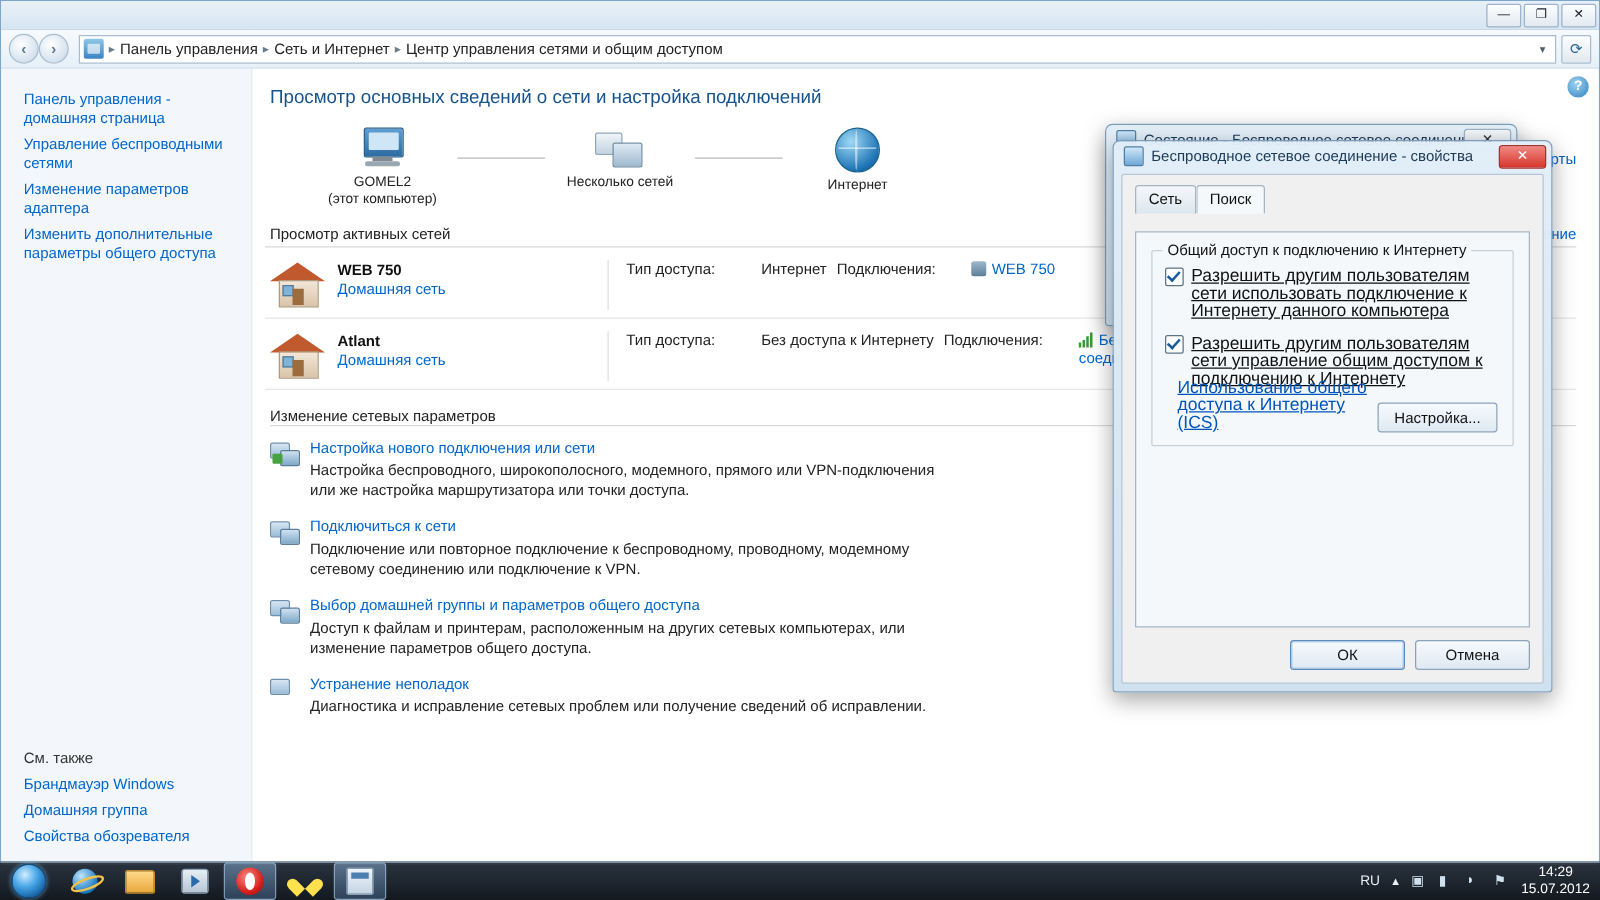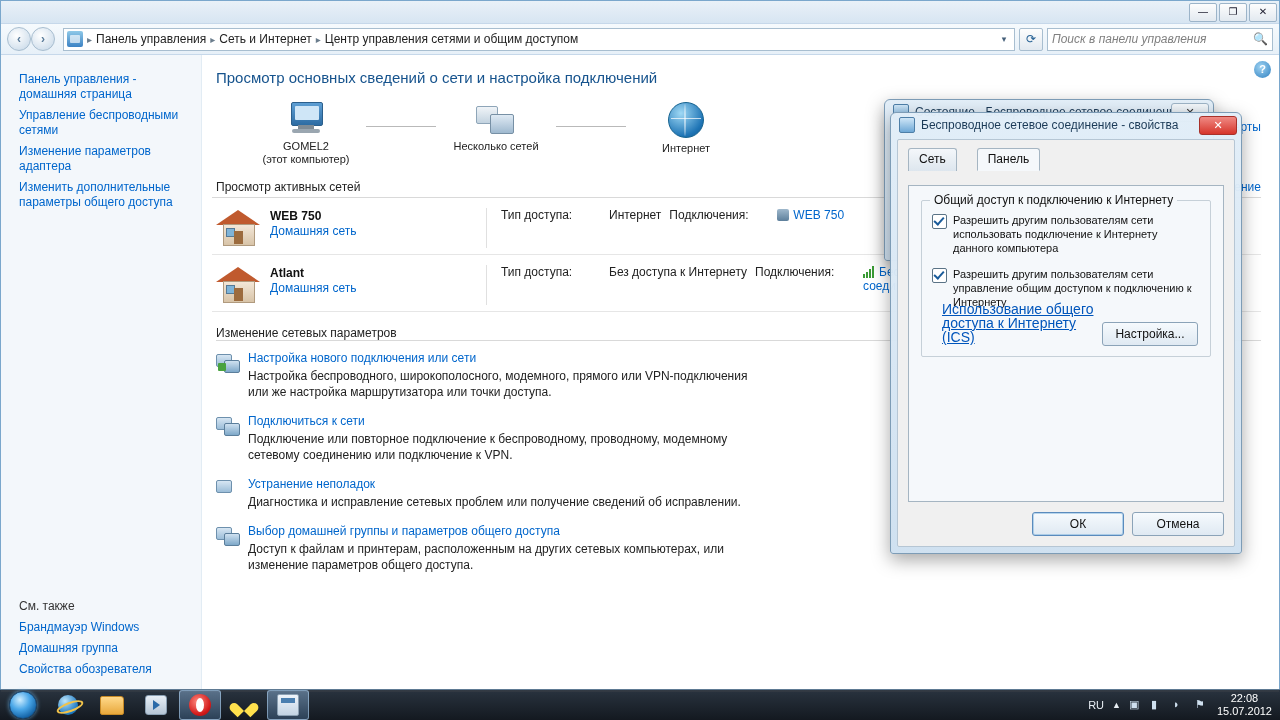--- a/index.html
+++ b/index.html
@@ -184,21 +184,21 @@
   .dlg-x {
     position:absolute; right:4px; top:3px; width:36px;height:17px;border-radius:3px;
     background:linear-gradient(180deg,#f08a84,#d6352b);
     border:1px solid #a8312a; color:#fff; font-size:11px; line-height:16px; text-align:center;
   }
   .dlg-props{ left: 890px; top: 112px; width: 350px; height: 440px; }
   .dlg-inner{
     position:absolute; left:6px; right:6px; top:26px; bottom:6px;
     background:#f0f0f0; border:1px solid #b6c6d4; border-radius:2px;
   }
-  .tabs{ display:flex; gap:20px; padding: 8px 0 0 10px; }
+  .tabs{ display:flex; gap:0; padding: 8px 0 0 10px; }
   .tab{
     padding: 3px 10px 4px; font-size:12px; color:#111;
     border:1px solid #a5b5c2; border-bottom:none; border-radius:3px 3px 0 0;
     background: linear-gradient(180deg,#f4f7fa,#dde6ee);
   }
   .tab.active{ background:#f5f8fb; position:relative; top:0; border-bottom:1px solid #f5f8fb;}
   .tab-panel{
     position:absolute; left:10px; right:10px; top:45px; bottom:44px;
     background:#f5f8fb; border:1px solid #a5b5c2;
   }
@@ -211,21 +211,21 @@
   }
   .chk-row{ display:flex; gap:6px; padding: 12px 10px 0 10px; }
   .chk{
     width:13px;height:13px;flex:none;background:#fff;border:1px solid #5a7386;border-radius:2px;
     position:relative; margin-top:1px;
   }
   .chk.checked:after{
     content:""; position:absolute; left:3px; top:0px; width:4px;height:8px;
     border:solid #1a5b9a; border-width:0 2px 2px 0; transform:rotate(42deg);
   }
-  .chk-label{ font-size:11px; color:#111; line-height:14px; }
+  .chk-label{ font-size:14px; color:#111; line-height:14px;text-decoration:underline; }
   .ics-link{
     position:absolute; left:20px; bottom:12px; width:165px; color:#0055bb; font-size:14px; line-height:14px;
     text-decoration: underline;
   }
   .btn{
     background:linear-gradient(180deg,#f6fafd,#dfe9f2);
     border:1px solid #8ba3b8; border-radius:3px; font-size:12px; color:#111;
     padding: 4px 10px; text-align:center;
   }
   .btn.setup{ position:absolute; right:12px; bottom:10px; width:74px;}
@@ -300,24 +300,20 @@
         <div class="crumb-icon"></div>
         <span class="crumb-sep">▸</span>
         <span class="crumb">Панель управления</span>
         <span class="crumb-sep">▸</span>
         <span class="crumb">Сеть и Интернет</span>
         <span class="crumb-sep">▸</span>
         <span class="crumb">Центр управления сетями и общим доступом</span>
         <span style="margin-left:auto" class="path-drop">▾</span>
       </div>
       <div class="refresh-btn">⟳</div>
-      <div class="search-box">
-        <span>Поиск в панели управления</span>
-        <span class="mag">🔍</span>
-      </div>
     </div>
 
     <div class="content">
 
       <div class="sidebar">
         <div class="side-link">Панель управления - домашняя страница</div>
         <div class="side-link">Управление беспроводными сетями</div>
         <div class="side-link">Изменение параметров адаптера</div>
         <div class="side-link">Изменить дополнительные параметры общего доступа</div>
 
@@ -444,35 +440,35 @@
             </div>
           <div class="task-body">
             <div class="t">Подключиться к сети</div>
             <div class="d">Подключение или повторное подключение к беспроводному, проводному, модемному сетевому соединению или подключение к VPN.</div>
           </div>
         </div>
 
         <div class="task">
           <div class="task-ico">
               <div class="ti-a"></div>
+              <div class="ti-b"></div>
+            </div>
+          <div class="task-body">
+            <div class="t">Выбор домашней группы и параметров общего доступа</div>
+            <div class="d">Доступ к файлам и принтерам, расположенным на других сетевых компьютерах, или изменение параметров общего доступа.</div>
+          </div>
+        </div>
+
+        <div class="task">
+          <div class="task-ico">
+              <div class="ti-a"></div>
             </div>
           <div class="task-body">
             <div class="t">Устранение неполадок</div>
             <div class="d">Диагностика и исправление сетевых проблем или получение сведений об исправлении.</div>
-          </div>
-        </div>
-
-        <div class="task">
-          <div class="task-ico">
-              <div class="ti-a"></div>
-              <div class="ti-b"></div>
-            </div>
-          <div class="task-body">
-            <div class="t">Выбор домашней группы и параметров общего доступа</div>
-            <div class="d">Доступ к файлам и принтерам, расположенным на других сетевых компьютерах, или изменение параметров общего доступа.</div>
           </div>
         </div>
 
       </div>
     </div>
   </div>
 
   <div class="dlg dlg-status">
     <div class="dlg-title">
       <span class="ico"></span>
@@ -484,21 +480,21 @@
   <div class="dlg dlg-props">
     <div class="dlg-title">
       <span class="ico"></span>
       <span>Беспроводное сетевое соединение - свойства</span>
       <span class="dlg-x">✕</span>
     </div>
     <div class="dlg-inner">
 
       <div class="tabs">
         <div class="tab">Сеть</div>
-        <div class="tab active">Панель</div>
+        <div class="tab active">Поиск</div>
       </div>
 
       <div class="tab-panel">
         <div class="group">
           <div class="legend">Общий доступ к подключению к Интернету</div>
 
           <div class="chk-row">
             <div class="chk checked"></div>
             <div class="chk-label">Разрешить другим пользователям сети использовать подключение к Интернету данного компьютера</div>
           </div>
@@ -544,19 +540,19 @@
       </div>
 
     <div class="tray">
       <span>RU</span>
       <span style="font-size:9px">▲</span>
       <span class="tray-ico" style="color:#cfe0ef">▣</span>
       <span class="tray-ico" style="color:#cfe0ef">▮</span>
       <span class="tray-ico" style="color:#cfe0ef">◗</span>
       <span class="tray-ico" style="color:#cfe0ef">⚑</span>
       <div class="clock">
-        <div>22:08</div>
+        <div>14:29</div>
         <div>15.07.2012</div>
       </div>
     </div>
   </div>
 
 </div>
 
 </body></html>

